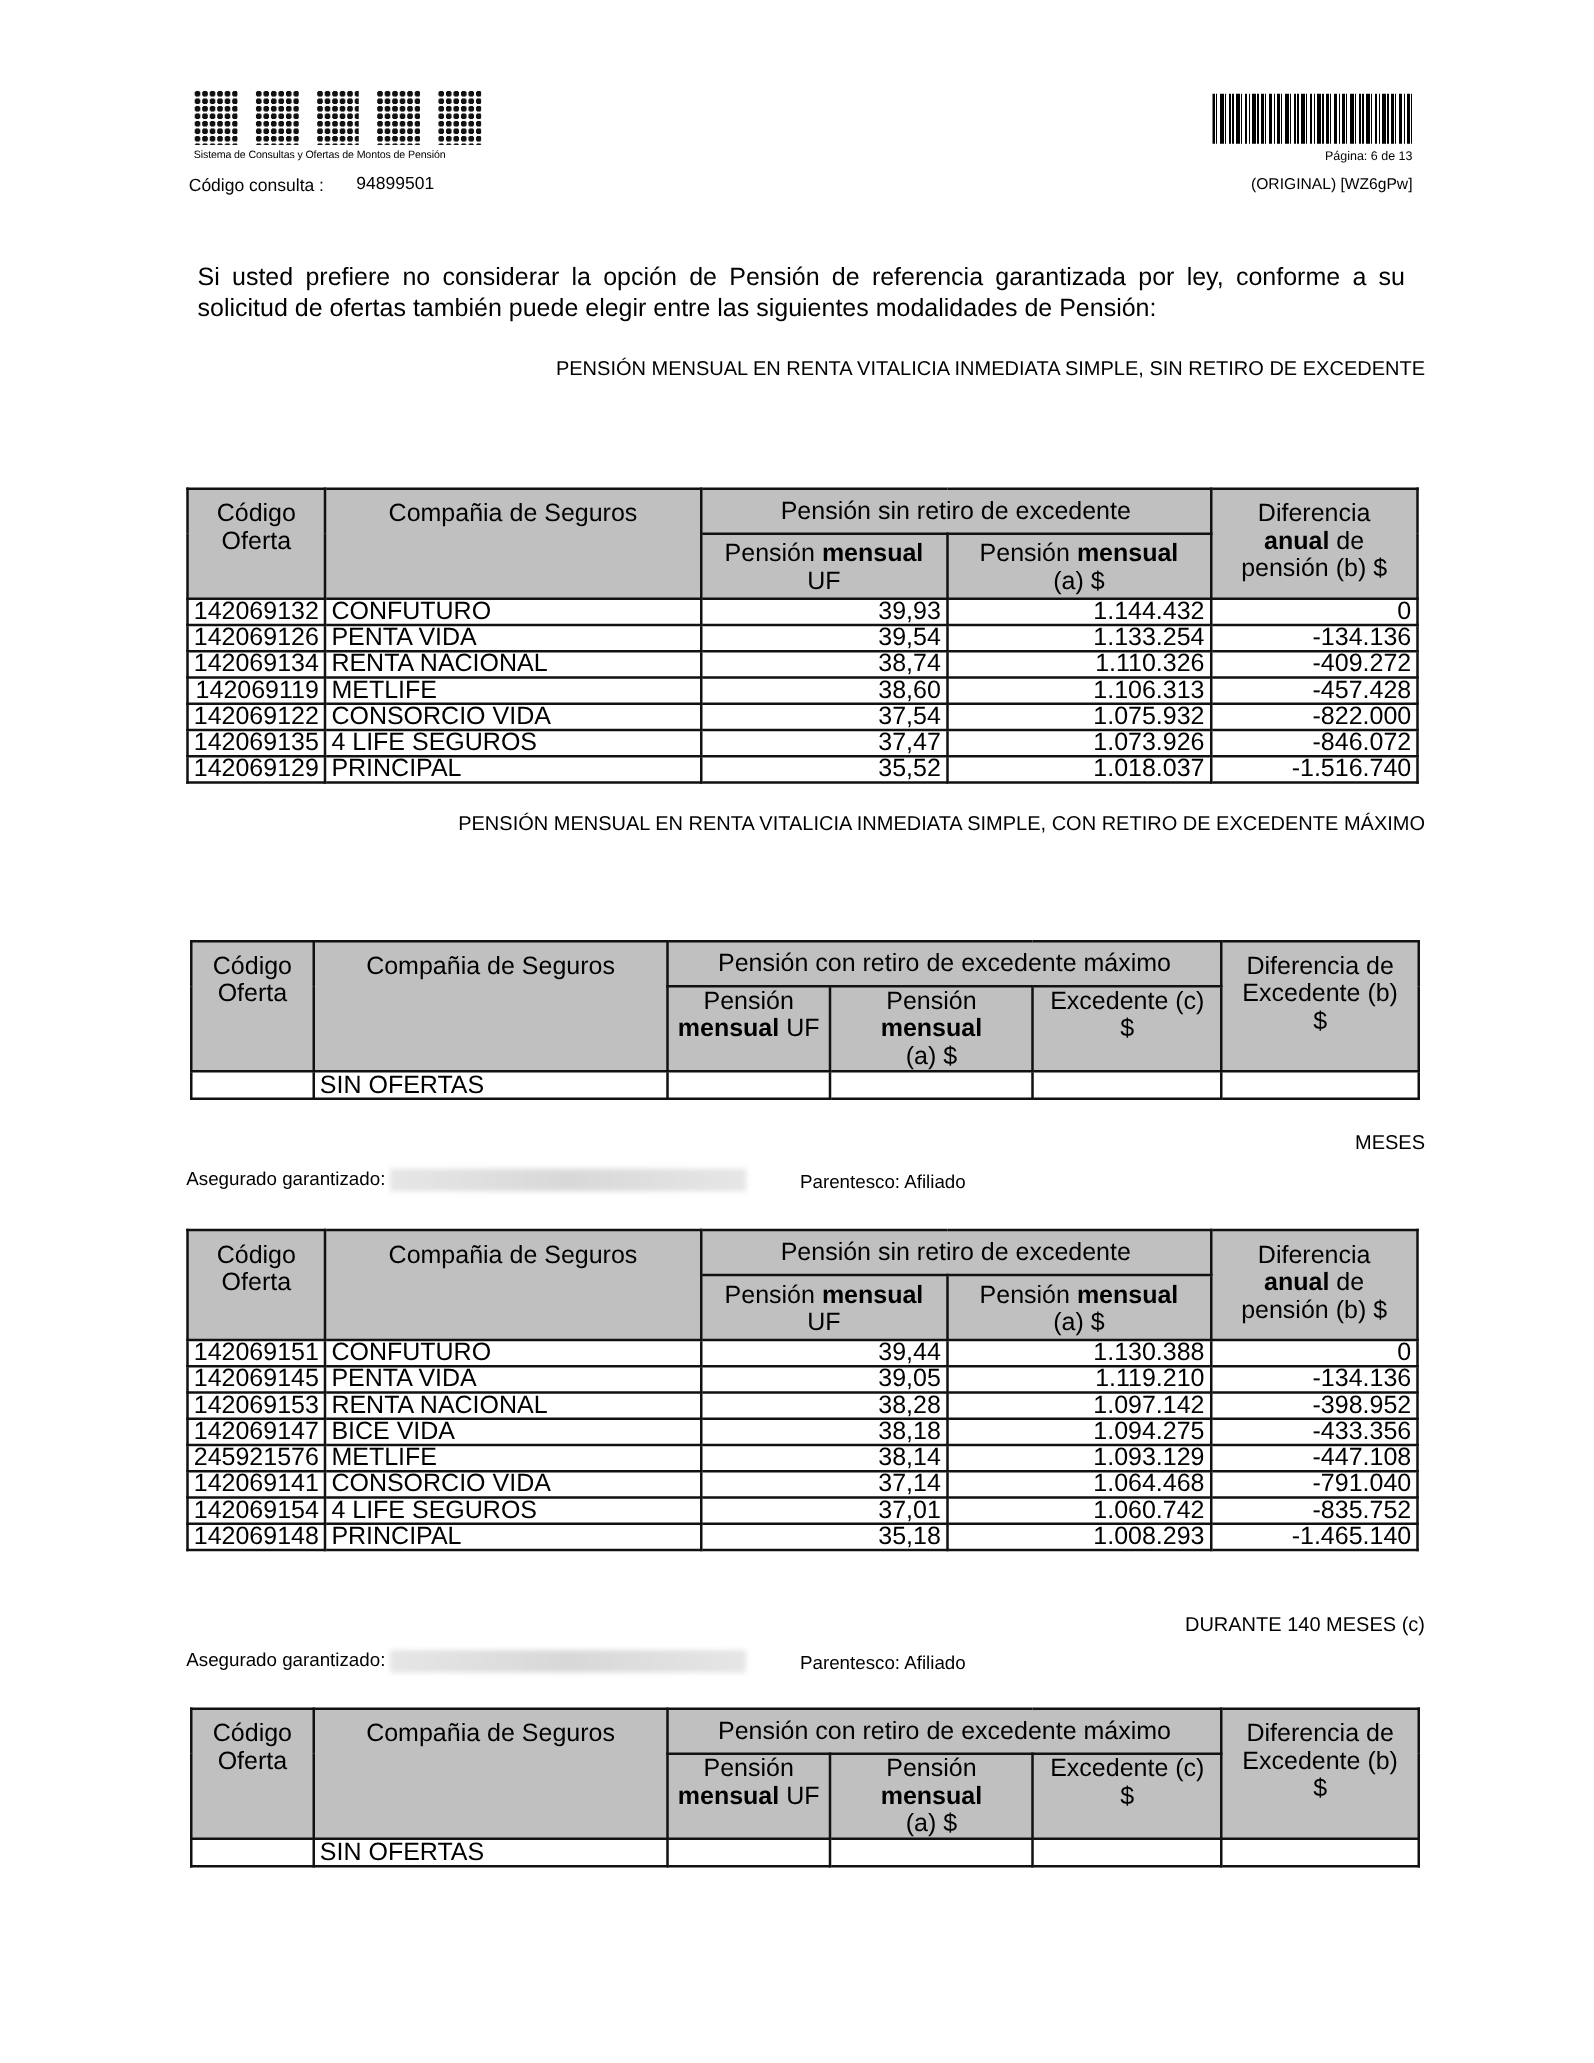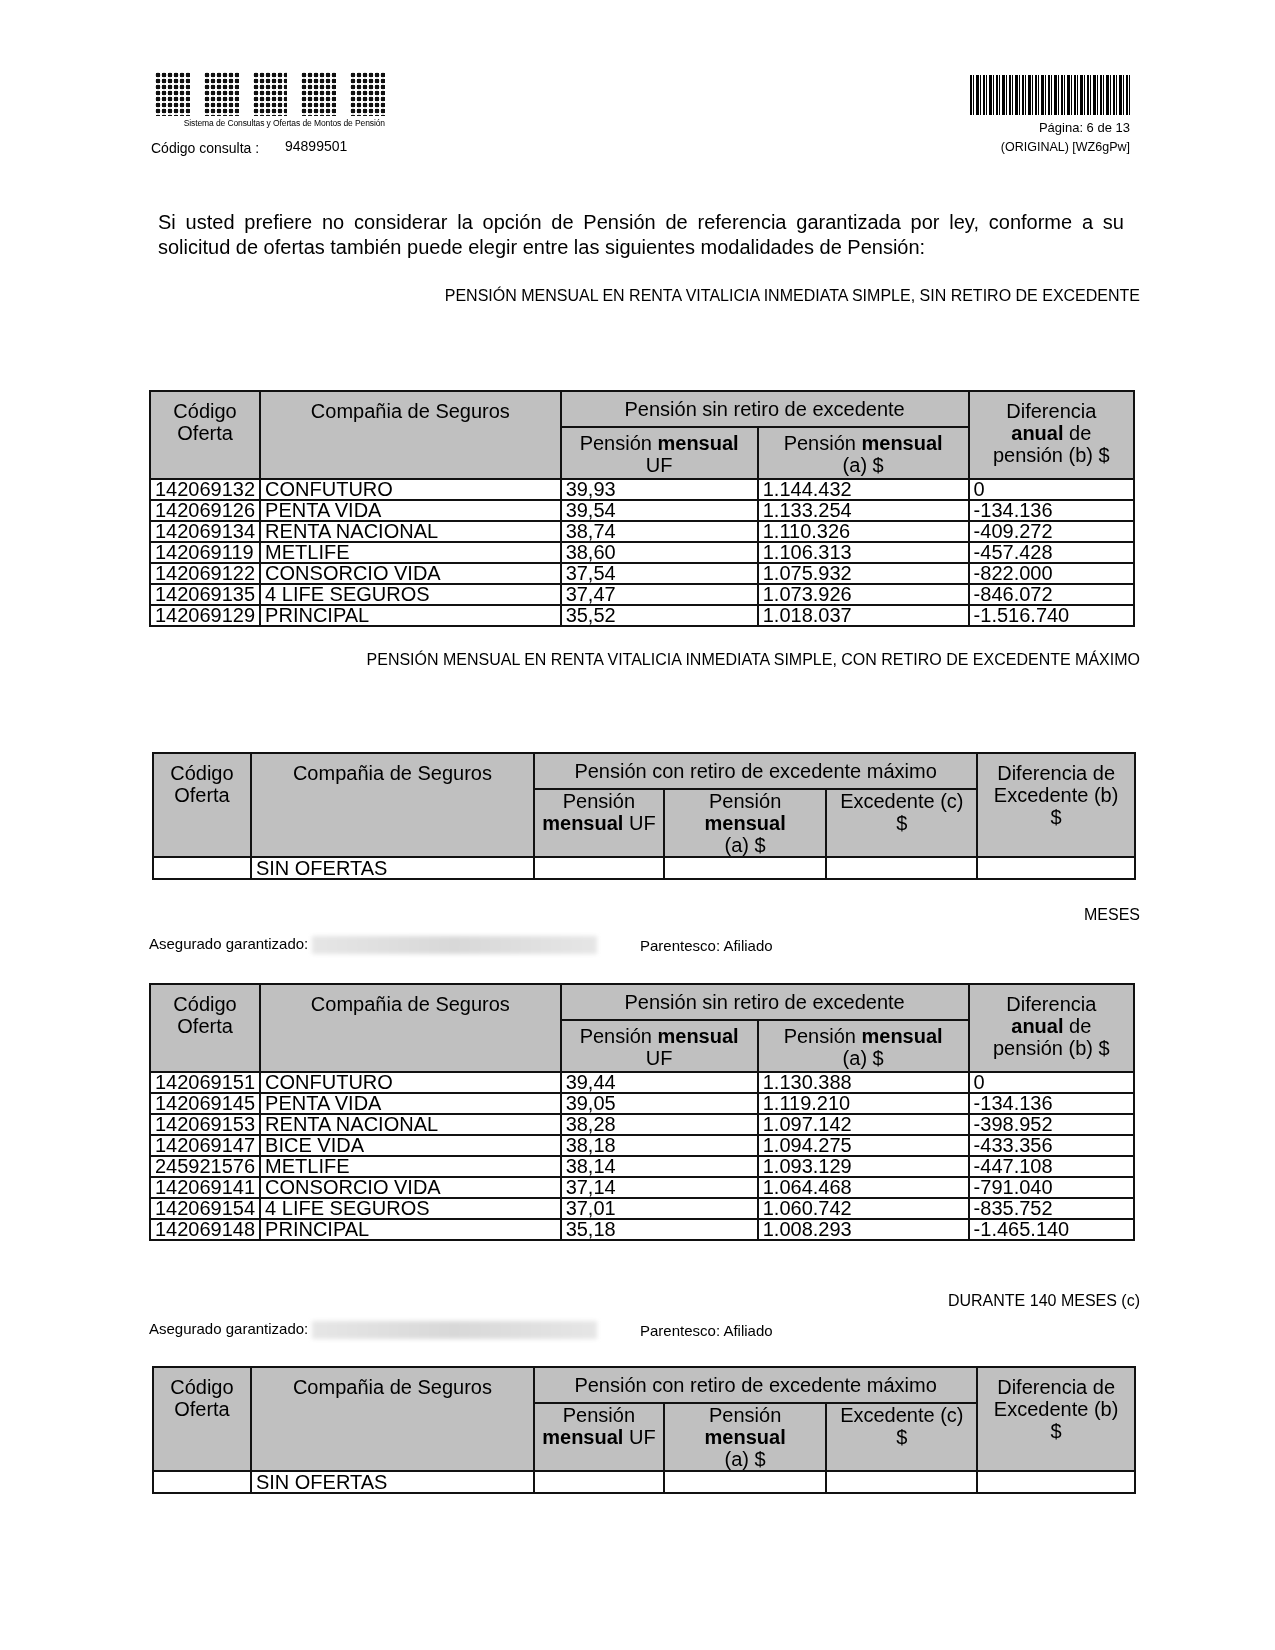--- a/index.html
+++ b/index.html
@@ -1,37 +1,37 @@
 <!DOCTYPE html>
 <html><head>
 <meta charset="utf-8">
 <style>
   html, body { margin:0; padding:0; background:#fff; }
   body { width:1275px; height:1650px; position:relative; font-family:"Liberation Sans", sans-serif; color:#000; overflow:hidden; }
   .abs { position:absolute; }
-  .logo { left:155px; top:72px; width:230px;text-align:right; }
+  .logo { left:155px; top:72px; width:230px; }
   .logo-letters { display:flex; gap:14px; height:44px; }
   .logo-letter { width:36px; height:44px; background-image:radial-gradient(circle, #111 2.2px, transparent 2.6px); background-size:6px 6px; }
   .logo-sub { font-size:8.5px; margin-top:2px; white-space:nowrap; letter-spacing:-0.1px; }
   .codigo { left:151px; top:140px; font-size:14px; }
   .codigo .val { position:absolute; left:134px; top:-2px; }
   .barcode { left:970px; top:75px; width:160px; height:40px;
     background: repeating-linear-gradient(90deg,#000 0 2px,#fff 2px 3px,#000 3px 4px,#fff 4px 6px,#000 6px 9px,#fff 9px 10px,#000 10px 11px,#fff 11px 13px);
   }
-  .pagina { right:145px; top:120px; font-size:13px; }
+  .pagina { right:145px; top:120px; font-size:10px; }
   .original { right:145px; top:140px; font-size:12.5px; text-align:right; }
   .intro { left:158px; top:210px; width:966px; font-size:20px; line-height:25px; text-align:justify; text-align-last:left; }
   .sect-title { font-weight:normal; font-size:16px; text-align:right; line-height:23px; }
   .line-info { font-size:15px; }
   .blur { display:inline-block; width:285px; height:18px; vertical-align:middle; background:linear-gradient(90deg,#e6e6e6,#d8d8d8,#e6e6e6); filter:blur(2px); margin-left:4px; }
   table.t { position:absolute; border-collapse:collapse; font-size:20px; }
   table.t td, table.t th { border:2px solid #111; padding:0 4px; }
   table.t th { background:#c0c0c0; font-weight:normal; text-align:center; vertical-align:top; line-height:22px; }
   table.t td { height:19px; line-height:19px; }
-  .num { text-align:left; }
+  .num { text-align:right; }
   b { font-weight:bold; }
 </style>
 </head>
 <body>
 
 <div class="abs logo">
   <div class="logo-letters">
     <div class="logo-letter"></div>
       <div class="logo-letter"></div>
       <div class="logo-letter"></div>

